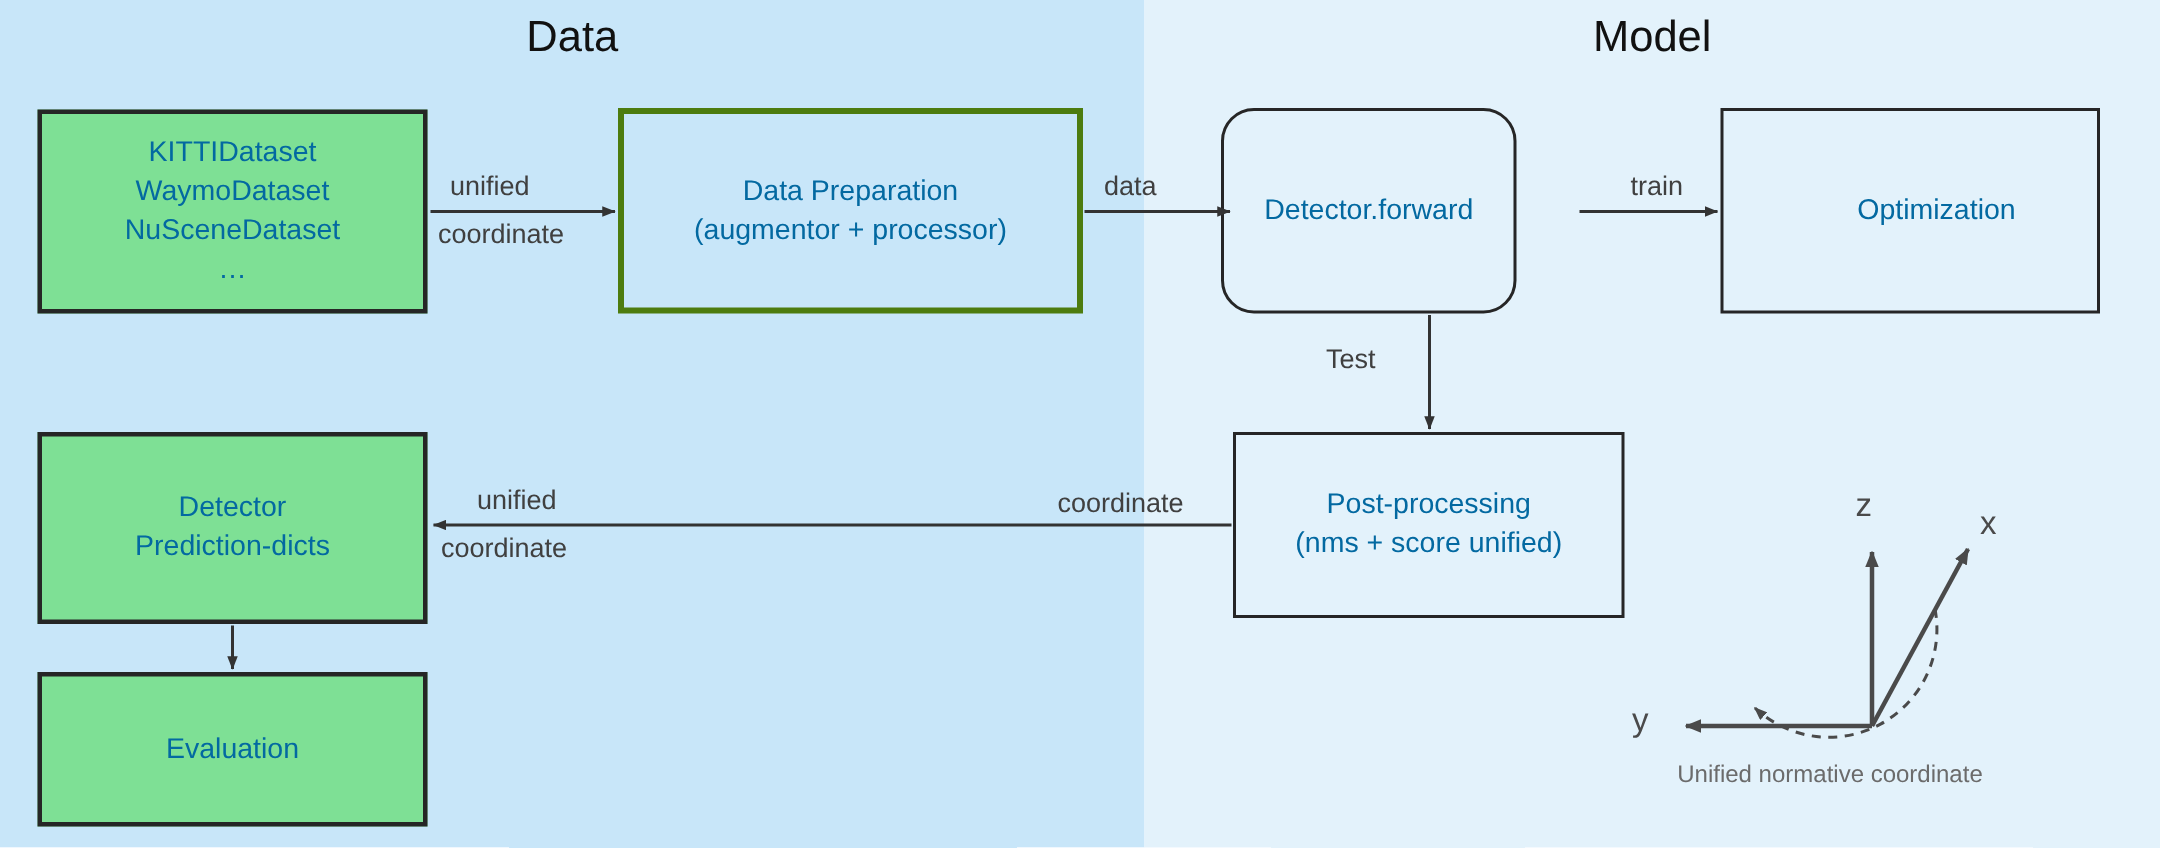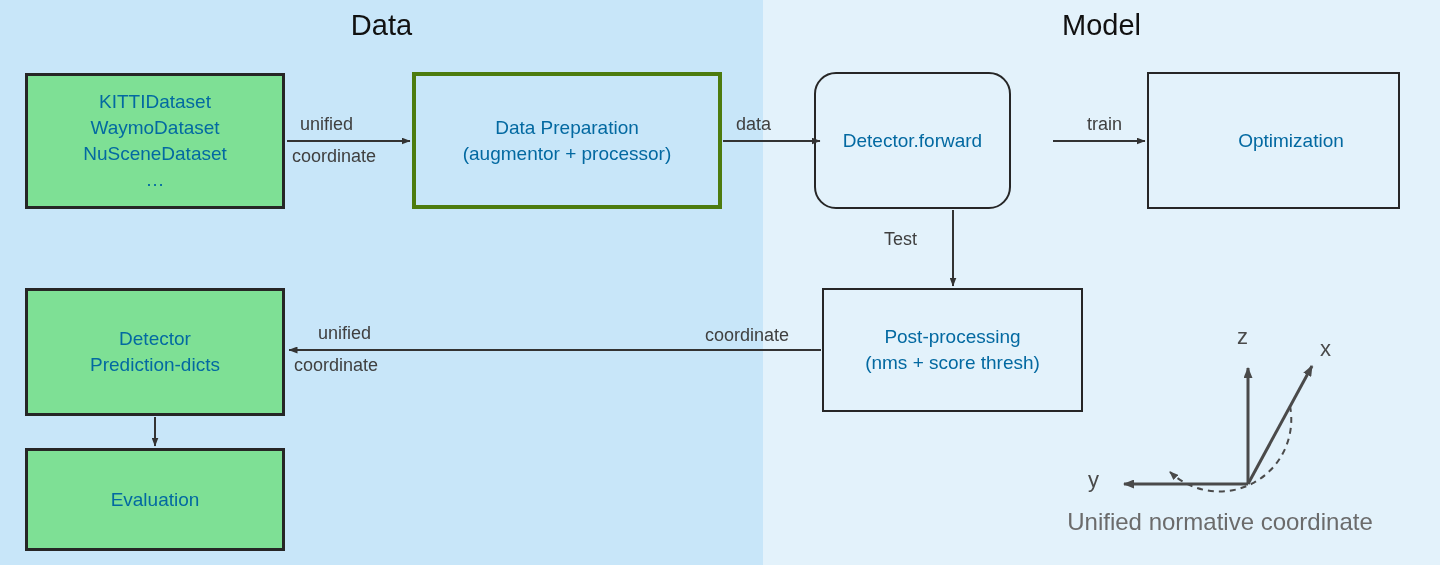--- a/index.html
+++ b/index.html
@@ -89,21 +89,21 @@
     font-size: 22px;
     color: #4a4a4a;
     line-height: 24px;
   }
   #coord-caption {
     position: absolute;
     left: 1040px;
     top: 508px;
     width: 360px;
     text-align: center;
-    font-size: 24px;
+    font-size: 16px;
     color: #6b6b6b;
     white-space: nowrap;
   }
 </style>
 </head>
 <body>
 
 <div id="canvas">
 
   <div class="panel" id="panel-data"></div>
@@ -127,21 +127,21 @@
   <div class="node plain-right" style="left:814px; top:72px; width:197px; height:137px;border-radius:22px;">
     <span>Detector.forward</span>
   </div>
 
   <div class="node plain-right" style="left:1147px; top:72px; width:253px; height:137px;padding-left:35px;">
     <span>Optimization</span>
   </div>
 
   <div class="node plain-right" style="left:822px; top:288px; width:261px; height:124px;">
     <span>Post-processing
-(nms + score thresh)</span>
+(nms + score unified)</span>
   </div>
 
   <div class="node green" style="left:25px; top:288px; width:260px; height:128px;">
     <span>Detector
 Prediction-dicts</span>
   </div>
 
   <div class="node green" style="left:25px; top:448px; width:260px; height:103px;">
     <span>Evaluation</span>
   </div>

